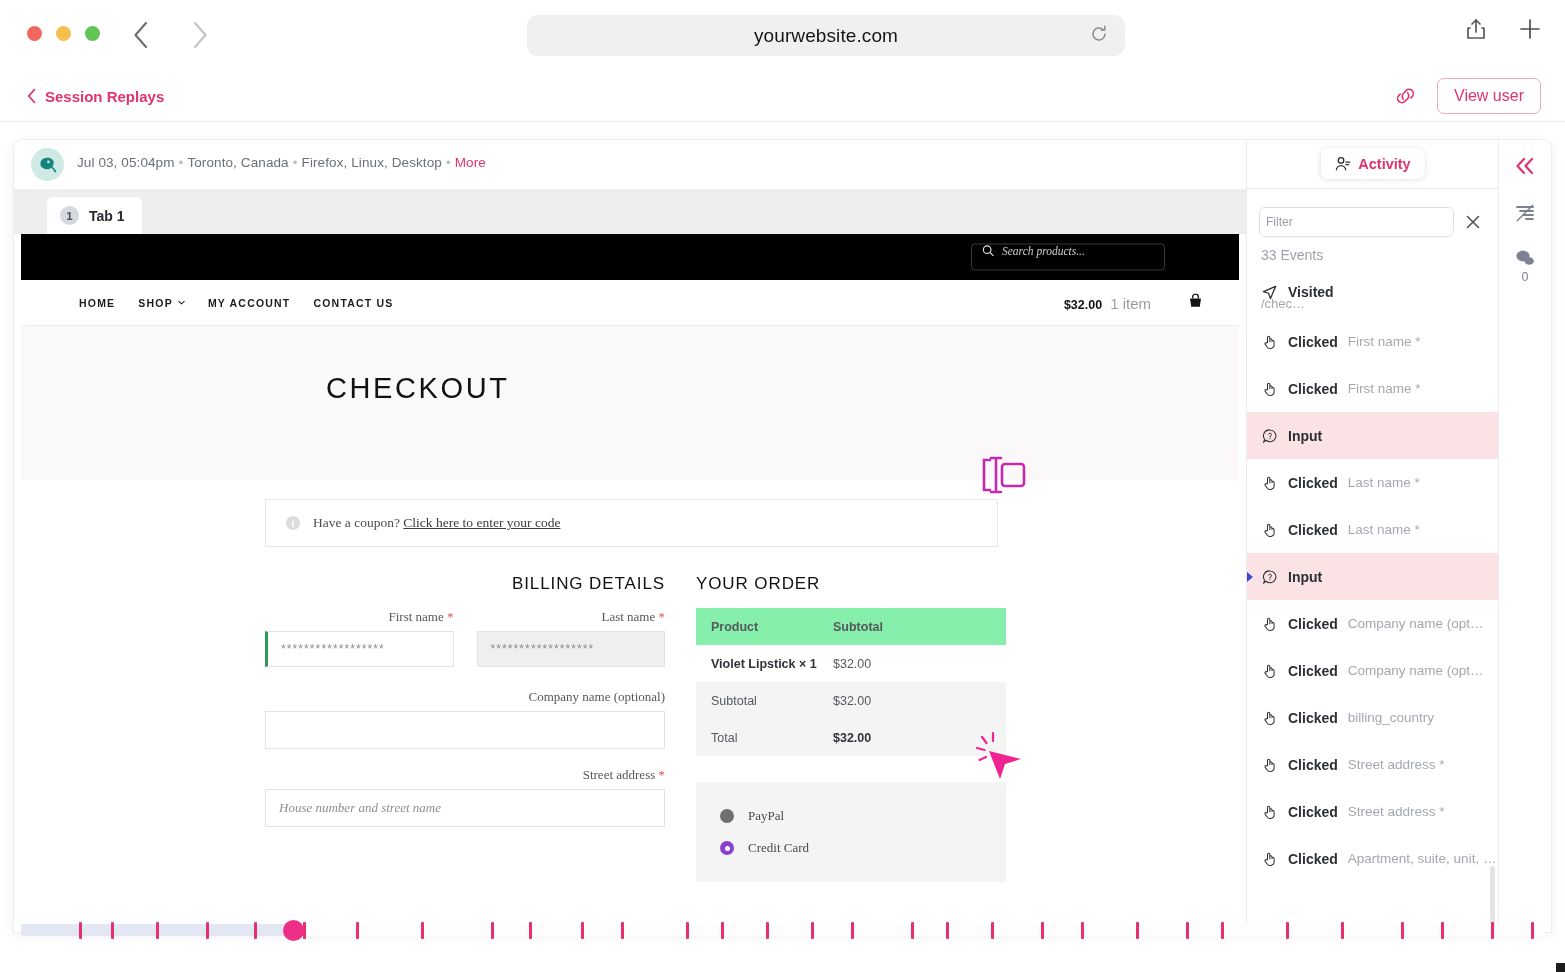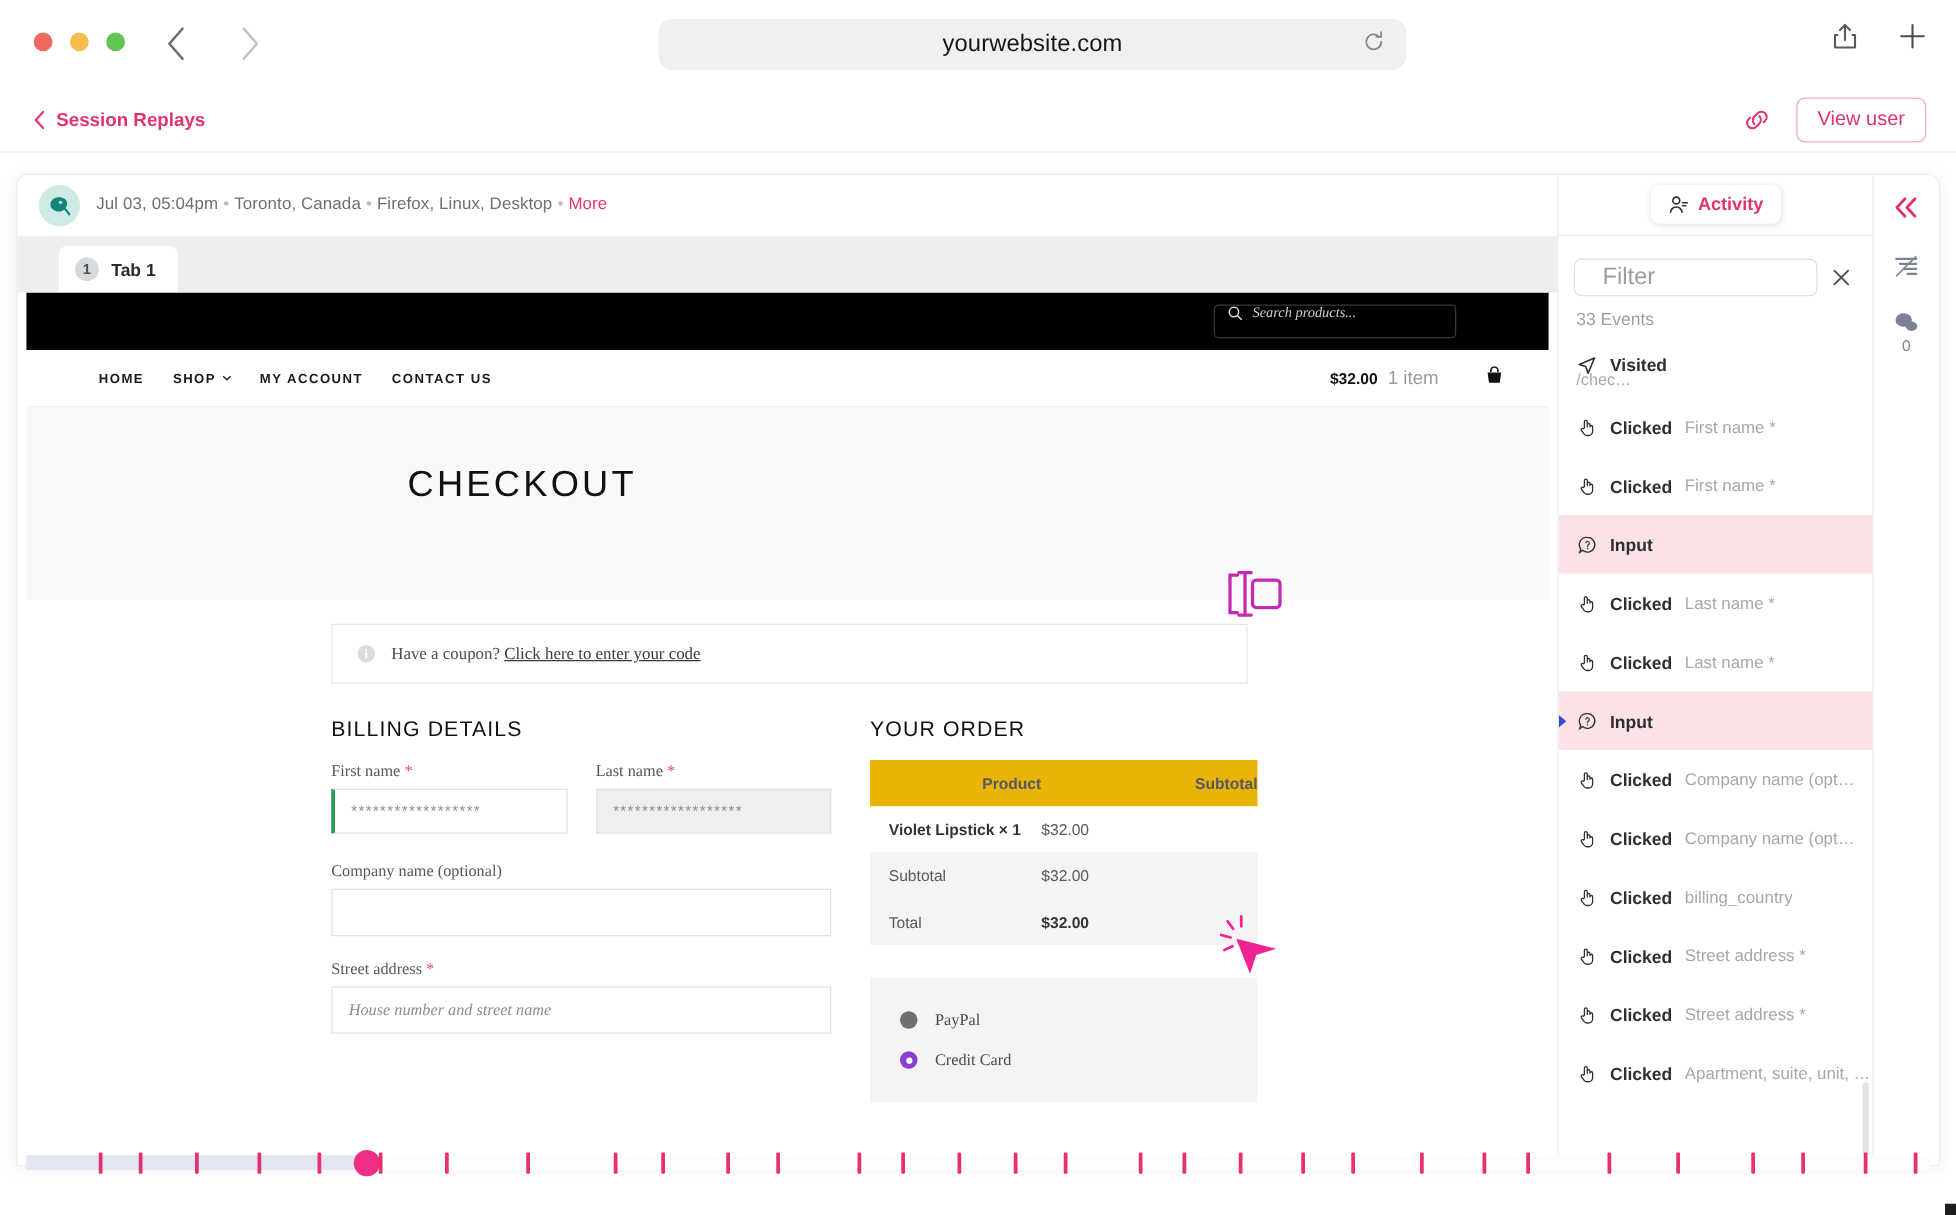--- a/index.html
+++ b/index.html
@@ -155,21 +155,21 @@
   .coupon-link { text-decoration: underline; cursor: pointer; color: #3b3b3b; }
   .info-dot {
     width: 14px; height: 14px; border-radius: 50%; background: #dcdcdc;
     color: #fff; font-size: 10px; font-weight: 700;
     display: flex; align-items: center; justify-content: center; font-family: "Liberation Serif", serif;
   }
 
   .sec-title {
     font-size: 17px; letter-spacing: .9px; color: #111; font-weight: 500;
   }
-  .billing-col { position: absolute; left: 244px; top: 94px; width: 400px; }
+  .billing-col { position: absolute; left: 244px; top: 94px; width: 400px; text-align: right; }
   .order-col   { position: absolute; left: 675px; top: 94px; width: 310px; }
 
   .field { margin-top: 15px; }
   .field-label {
     font-family: "Liberation Serif", serif; font-size: 13px; color: #585858; margin-bottom: 6px; display: block;
   }
   .req { color: #e04e4e; }
   .inp {
     width: 100%; height: 36px; border: 1px solid #e2e2e2; background: #fff;
     display: flex; align-items: center; padding: 0 13px;
@@ -181,21 +181,21 @@
   .inp.greyed { background: #efefef; border-color: #e2e2e2; }
   .two-col { display: flex; gap: 23px; }
   .two-col > div { flex: 1; }
   .select-caret { margin-left: auto; color: #9a9a9a; font-size: 9px; }
 
   
   .order-table { margin-top: 14px; border-top: 0; }
   .otr { display: flex; height: 37px; align-items: center; }
   .otr .c1 { width: 137px; padding-left: 15px; }
   .otr .c2 { flex: 1; }
-  .otr.head { background: #eab308; text-align: right; }
+  .otr.head { background: #86efac; }
   .otr.shade { background: #f4f4f5; }
   .oth { font-size: 12.5px; font-weight: 600; color: #55595e; }
   .otd { font-size: 12.5px; color: #55595e; }
   .otd.bold { font-weight: 700; color: #303438; }
   .otd.strong { font-weight: 700; color: #303438; }
 
   .payment-box {
     margin-top: 26px; background: #f4f4f5; padding: 18px 0 18px 0;
   }
   .pay-row { display: flex; align-items: center; gap: 14px; padding: 8px 0 8px 24px; }
@@ -228,22 +228,22 @@
   .activity-tab {
     position: absolute; left: 50%; transform: translateX(-50%); top: 8px;
     height: 31px; padding: 0 14px; border-radius: 7px;
     background: #fff; box-shadow: 0 1px 5px rgba(0,0,0,.12);
     display: flex; align-items: center; gap: 8px; cursor: pointer;
   }
   .activity-tab-label { color: #e1336e; font-size: 14.5px; font-weight: 700; }
   .filter-row { display: flex; align-items: center; gap: 8px; padding: 18px 14px 0 12px; }
   .filter-input {
     flex: 1; height: 30px; border: 1px solid #e0e0e3; border-radius: 6px;
-    display: flex; align-items: center; padding: 0 22px;
-    font-size: 19px; color: #9a9ea4; cursor: text;
+    display: flex; align-items: center; padding: 0 6px;
+    font-size: 12px; color: #9a9ea4; cursor: text;
   }
   .filter-clear { width: 22px; height: 22px; display: flex; align-items: center; justify-content: center; cursor: pointer; }
   .events-count { padding: 10px 0 0 14px; font-size: 14px; color: #9da1a7; }
 
   .events-list { position: absolute; top: 136px; left: 0; right: 0; bottom: 0; overflow: hidden; }
   .event-row {
     position: relative; display: flex; align-items: center; gap: 10px;
     height: 47px; padding-left: 14px; cursor: pointer;
   }
   .event-row.hl { background: #fbe3e5; }

